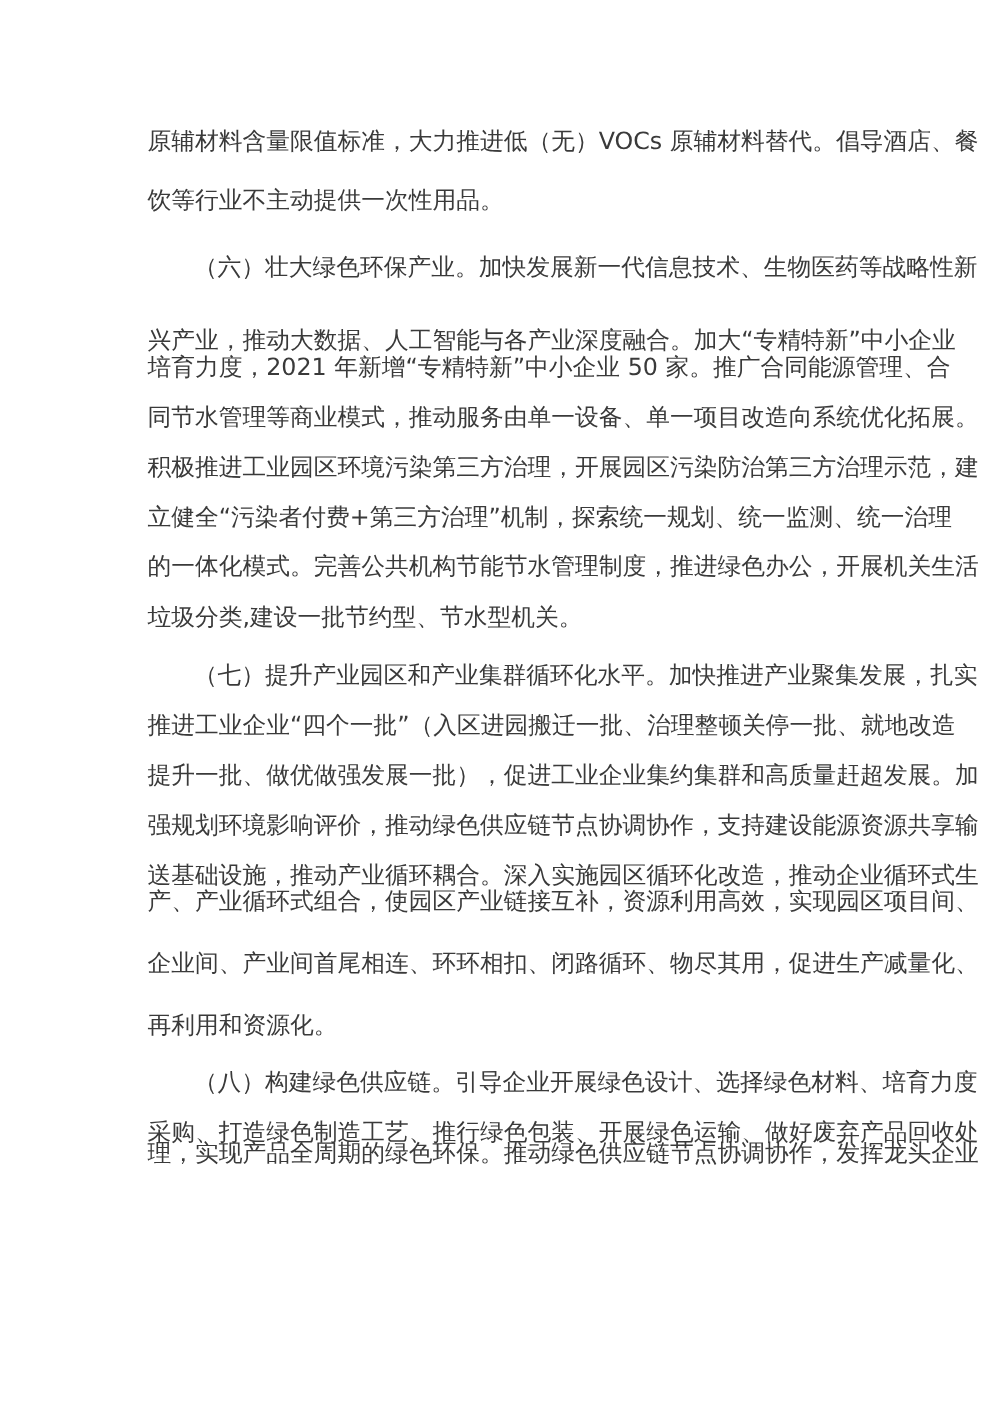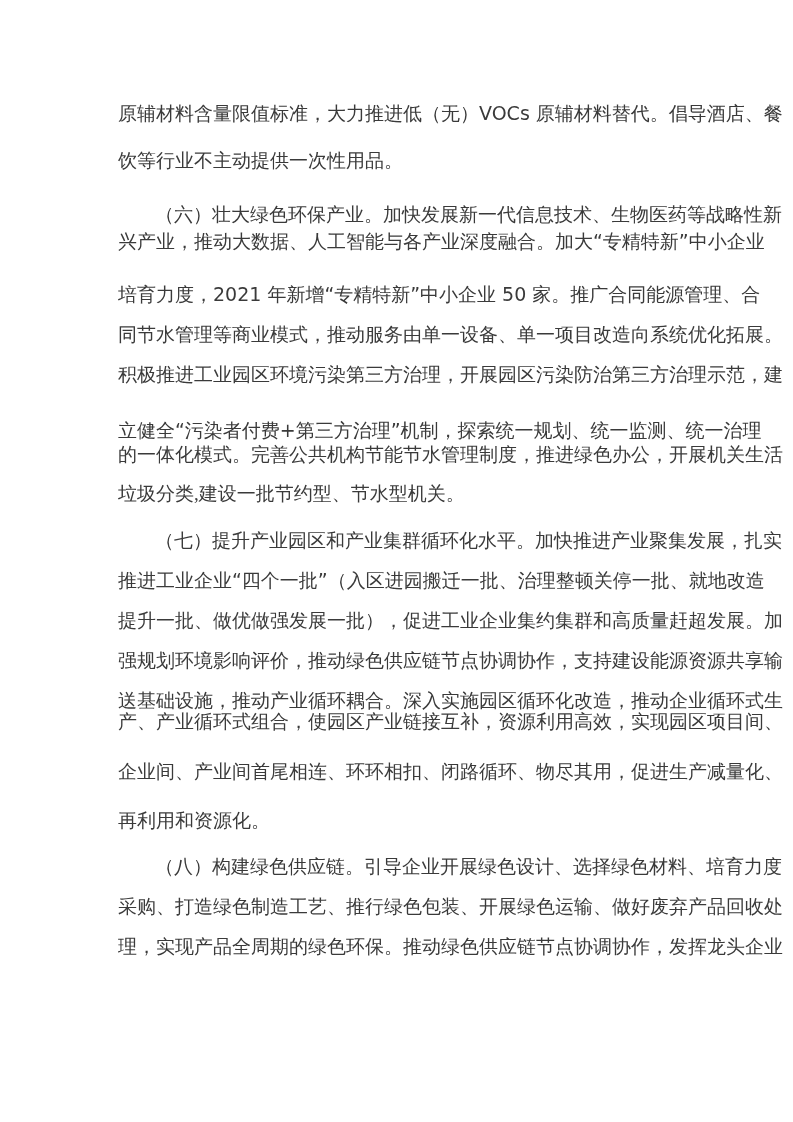--- a/index.html
+++ b/index.html
@@ -46,39 +46,39 @@
 
 <div class="page">
 
   <div>
     <div class="line justify" style="top:0px;">原辅材料含量限值标准，大力推进低（无）VOCs 原辅材料替代。倡导酒店、餐</div>
     <div class="line" style="top:47px;">饮等行业不主动提供一次性用品。</div>
   </div>
 
   <div>
     <div class="line justify indent" style="top:101px;">（六）壮大绿色环保产业。加快发展新一代信息技术、生物医药等战略性新</div>
-    <div class="line justify" style="top:128px;">兴产业，推动大数据、人工智能与各产业深度融合。加大“专精特新”中小企业</div>
+    <div class="line justify" style="top:159px;">兴产业，推动大数据、人工智能与各产业深度融合。加大“专精特新”中小企业</div>
     <div class="line justify" style="top:181px;">培育力度，2021 年新增“专精特新”中小企业 50 家。推广合同能源管理、合</div>
     <div class="line justify" style="top:221px;">同节水管理等商业模式，推动服务由单一设备、单一项目改造向系统优化拓展。</div>
     <div class="line justify" style="top:261px;">积极推进工业园区环境污染第三方治理，开展园区污染防治第三方治理示范，建</div>
-    <div class="line justify" style="top:317px;">立健全“污染者付费+第三方治理”机制，探索统一规划、统一监测、统一治理</div>
-    <div class="line justify" style="top:341px;">的一体化模式。完善公共机构节能节水管理制度，推进绿色办公，开展机关生活</div>
-    <div class="line" style="top:381px;font-family:Liberation Serif, serif;">垃圾分类,建设一批节约型、节水型机关。</div>
+    <div class="line justify" style="top:301px;">立健全“污染者付费+第三方治理”机制，探索统一规划、统一监测、统一治理</div>
+    <div class="line justify" style="top:341px;font-family:Liberation Mono, monospace;">的一体化模式。完善公共机构节能节水管理制度，推进绿色办公，开展机关生活</div>
+    <div class="line" style="top:381px;">垃圾分类,建设一批节约型、节水型机关。</div>
   </div>
 
   <div>
     <div class="line justify indent" style="top:427px;">（七）提升产业园区和产业集群循环化水平。加快推进产业聚集发展，扎实</div>
     <div class="line justify" style="top:467px;">推进工业企业“四个一批”（入区进园搬迁一批、治理整顿关停一批、就地改造</div>
     <div class="line justify" style="top:507px;">提升一批、做优做强发展一批），促进工业企业集约集群和高质量赶超发展。加</div>
     <div class="line justify" style="top:547px;">强规划环境影响评价，推动绿色供应链节点协调协作，支持建设能源资源共享输</div>
     <div class="line justify" style="top:587px;">送基础设施，推动产业循环耦合。深入实施园区循环化改造，推动企业循环式生</div>
     <div class="line justify" style="top:608px;">产、产业循环式组合，使园区产业链接互补，资源利用高效，实现园区项目间、</div>
     <div class="line justify" style="top:658px;">企业间、产业间首尾相连、环环相扣、闭路循环、物尽其用，促进生产减量化、</div>
     <div class="line" style="top:707px;">再利用和资源化。</div>
   </div>
 
   <div>
     <div class="line justify indent" style="top:753px;">（八）构建绿色供应链。引导企业开展绿色设计、选择绿色材料、培育力度</div>
     <div class="line justify" style="top:793px;">采购、打造绿色制造工艺、推行绿色包装、开展绿色运输、做好废弃产品回收处</div>
-    <div class="line justify" style="top:833px;">理，实现产品全周期的绿色环保。推动绿色供应链节点协调协作，发挥龙头企业</div>
+    <div class="line justify" style="top:810px;">理，实现产品全周期的绿色环保。推动绿色供应链节点协调协作，发挥龙头企业</div>
   </div>
 
 </div>
 
 </body></html>

